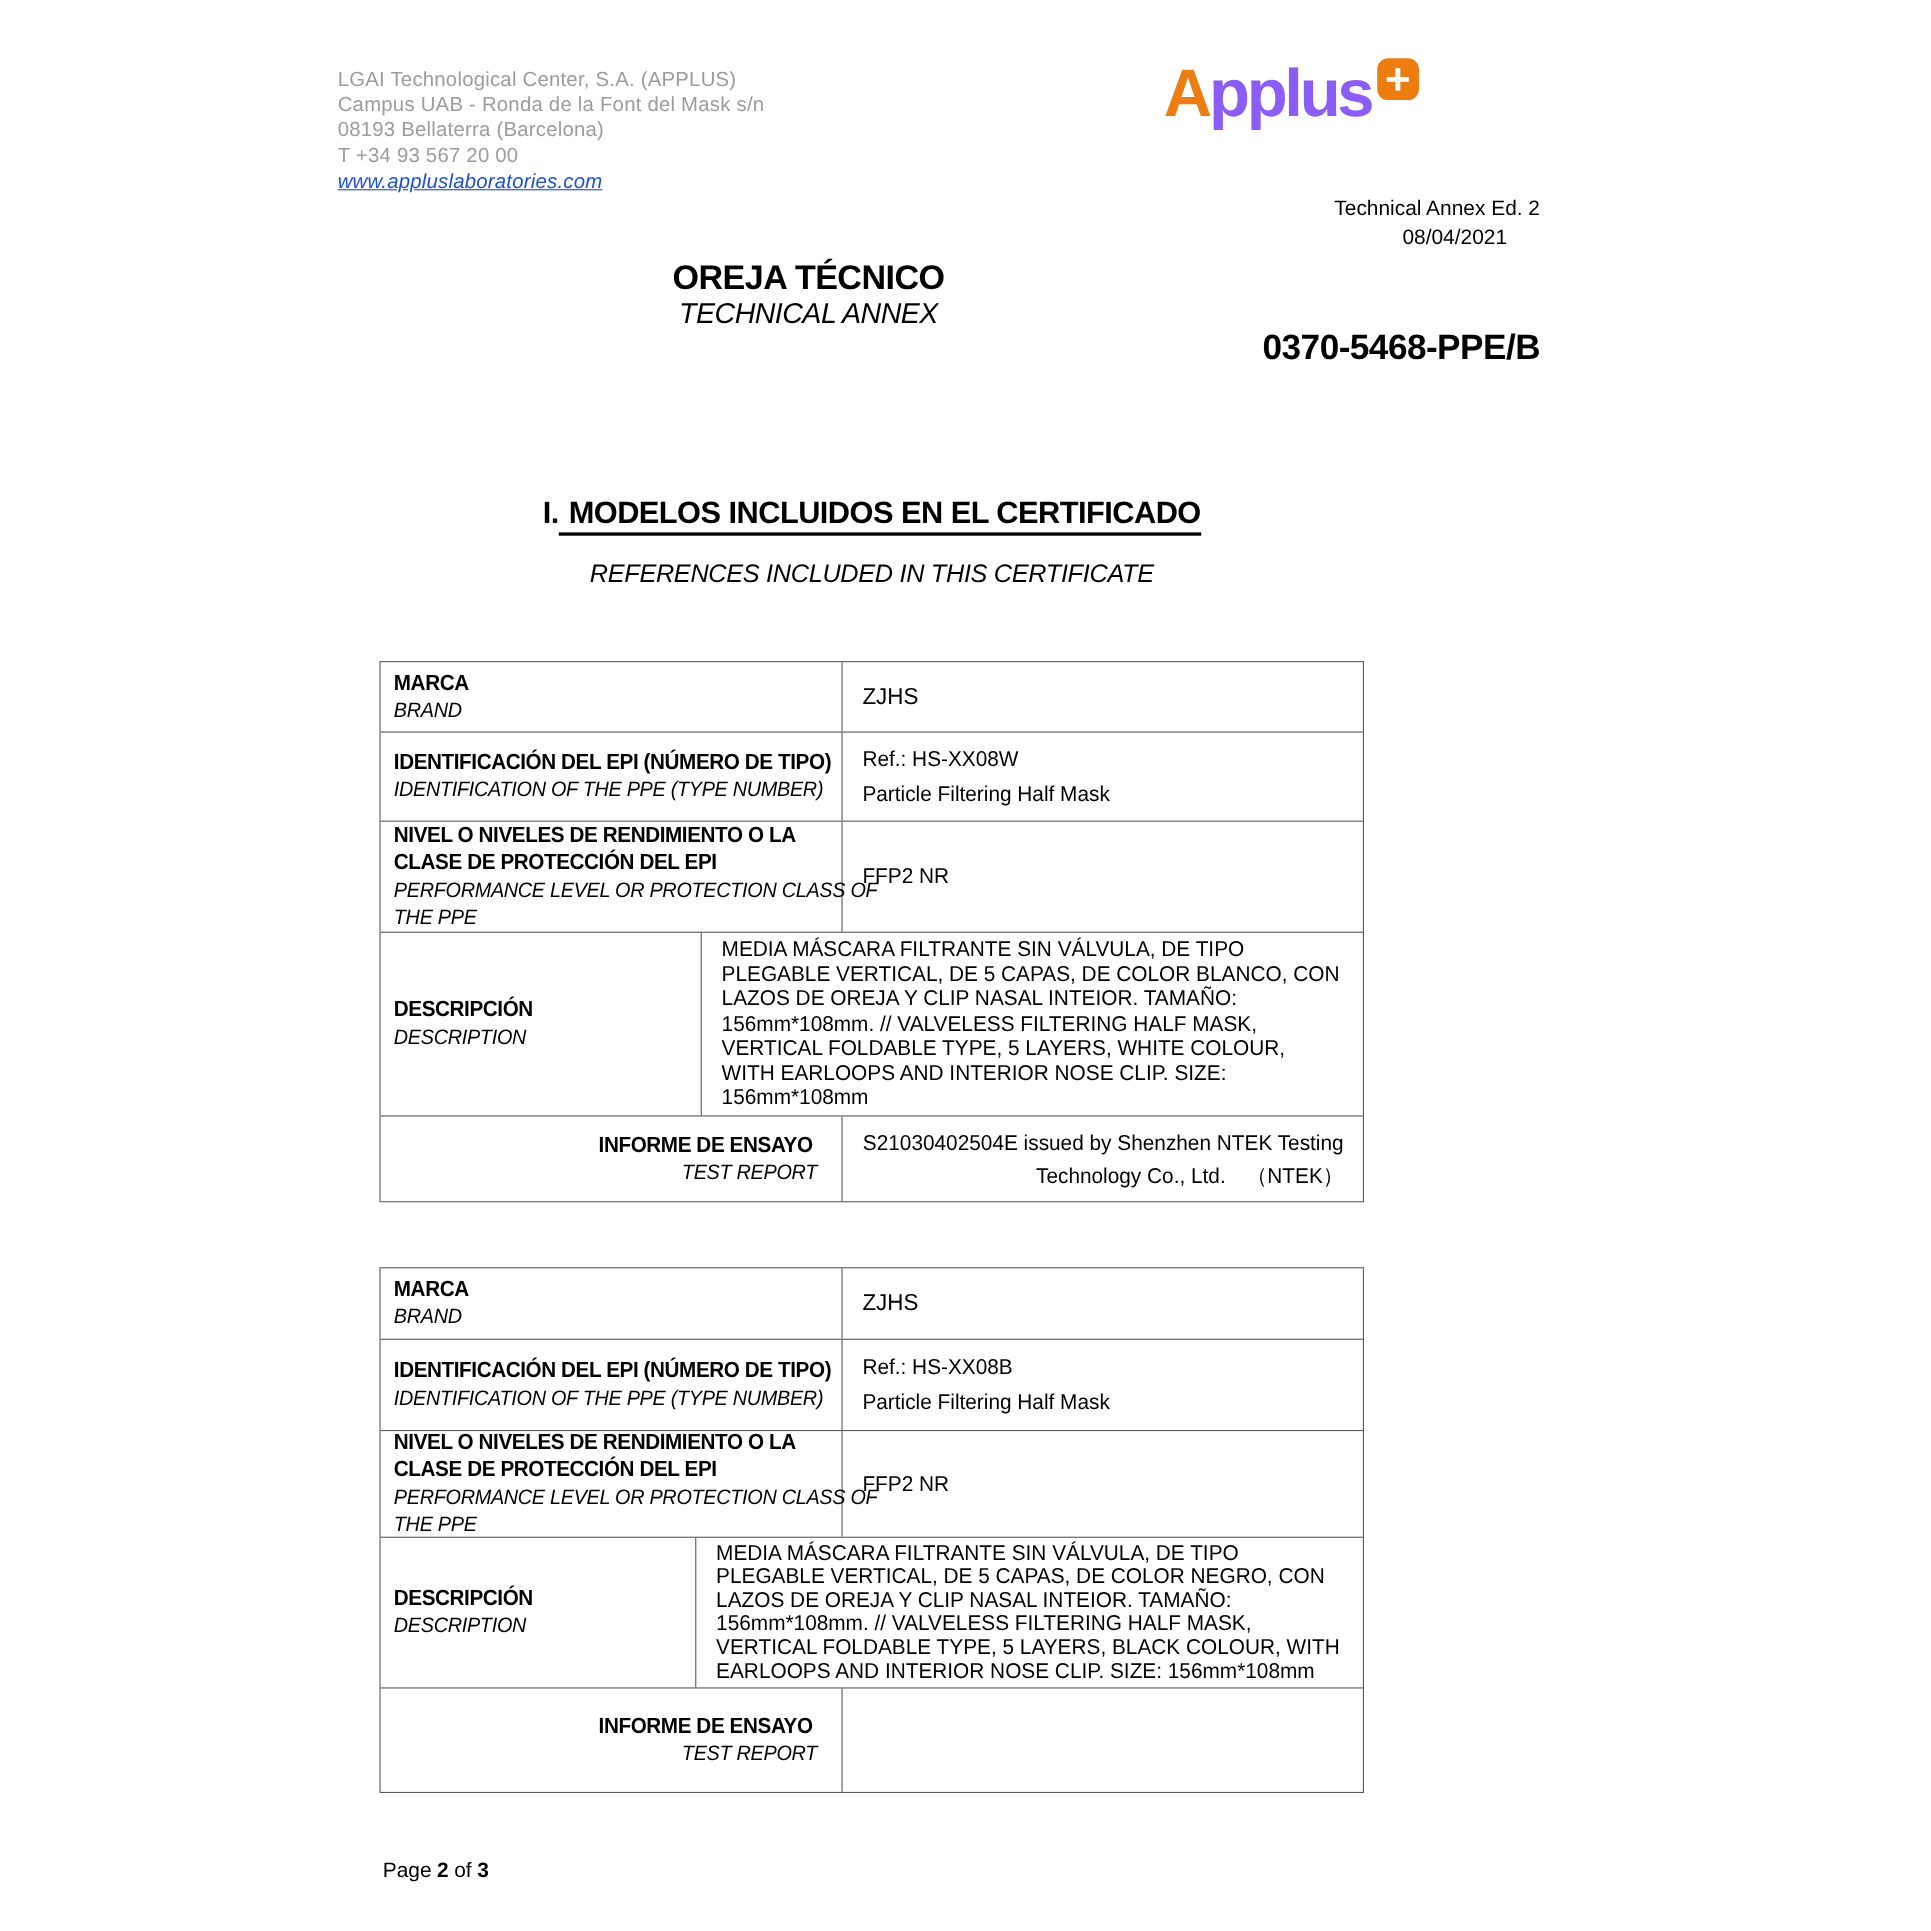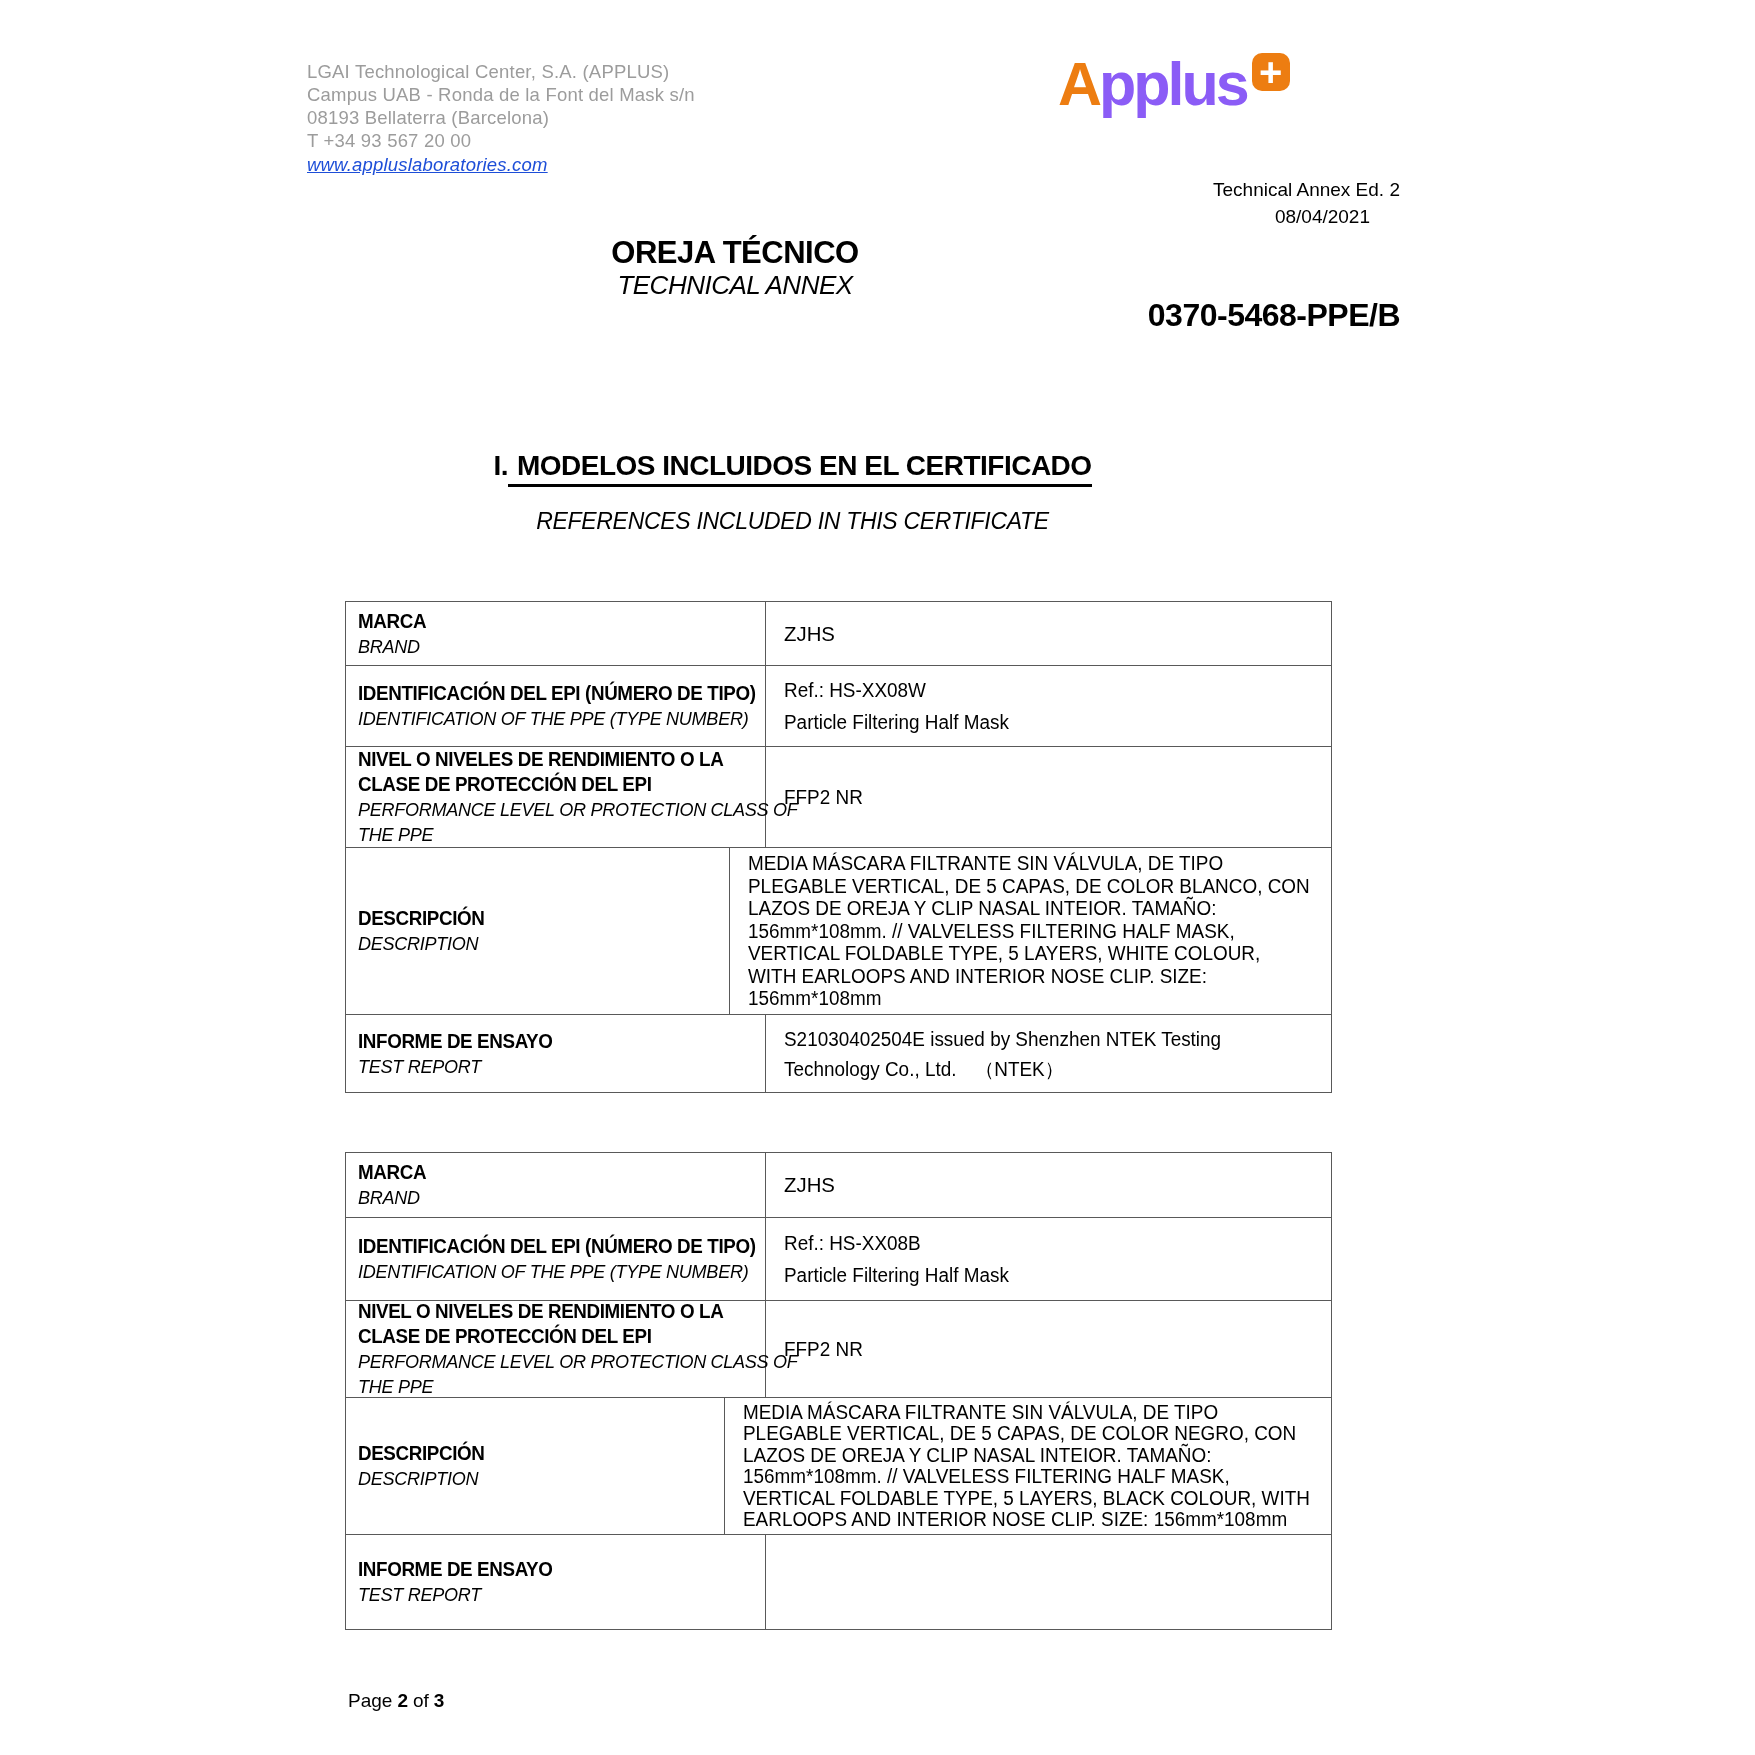--- a/index.html
+++ b/index.html
@@ -20,25 +20,25 @@
   .annex-date{padding-right:30px;}
   
   .title-block{position:absolute;left:285px;top:236px;width:900px;text-align:center;}
   .title-main{font-size:31px;font-weight:700;letter-spacing:-0.5px;line-height:34px;}
   .title-sub{font-size:26px;font-style:italic;letter-spacing:-0.5px;line-height:30px;}
   .cert-code{position:absolute;left:345px;top:297px;width:1055px;text-align:right;font-size:32px;font-weight:700;letter-spacing:-0.5px;}
   .sec-heading{position:absolute;left:345px;top:450px;width:895px;text-align:center;font-size:28px;font-weight:700;letter-spacing:-0.5px;}
   .sec-heading .u{border-bottom:3px solid #000;padding-bottom:3px;padding-left:9px;}
   .sec-sub{position:absolute;left:345px;top:508px;width:895px;text-align:center;font-size:23px;font-style:italic;letter-spacing:-0.3px;}
   
-  .cert-table{position:absolute;left:345px;width:987px;border:1px solid #595959;box-sizing:border-box;}
+  .cert-table{position:absolute;left:345px;width:895px;border:1px solid #595959;box-sizing:border-box;}
   .t1{top:601px;}
   .t2{top:1152px;}
   .trow{display:flex;border-bottom:1px solid #595959;box-sizing:border-box;}
-  .trow:last-child{border-bottom:none;}
+  .trow:last-child{border-bottom:none;text-align:right;}
   .lc{width:420px;border-right:1px solid #595959;box-sizing:border-box;display:flex;flex-direction:column;justify-content:center;padding:4px 2px 4px 12px;}
   .vc{flex:1;display:flex;flex-direction:column;justify-content:center;padding:4px 4px 4px 18px;box-sizing:border-box;}
   .es div{font-weight:700;font-size:20px;line-height:25px;letter-spacing:-0.4px;white-space:nowrap;transform:scaleX(0.94);transform-origin:left center;}
   .en div{font-style:italic;font-size:19px;line-height:25px;letter-spacing:-0.3px;white-space:nowrap;transform:scaleX(0.95);transform-origin:left center;}
   .vl div{font-size:19.5px;line-height:30px;white-space:nowrap;transform:scaleX(0.97);transform-origin:left center;}
   .t1 .row1{height:64px;}  .t1 .row2{height:81px;}  .t1 .row3{height:101px;} .t1 .row4{height:167px;} .t1 .row5{height:77px;}
   .t2 .row1{height:65px;}  .t2 .row2{height:83px;}  .t2 .row3{height:97px;}  .t2 .row4{height:137px;} .t2 .row5{height:94px;}
   .row1 .vl div{font-size:21px;}
   .row2 .vl div{line-height:32px;}
   .t1 .row4 .vl div{line-height:22.5px;}

